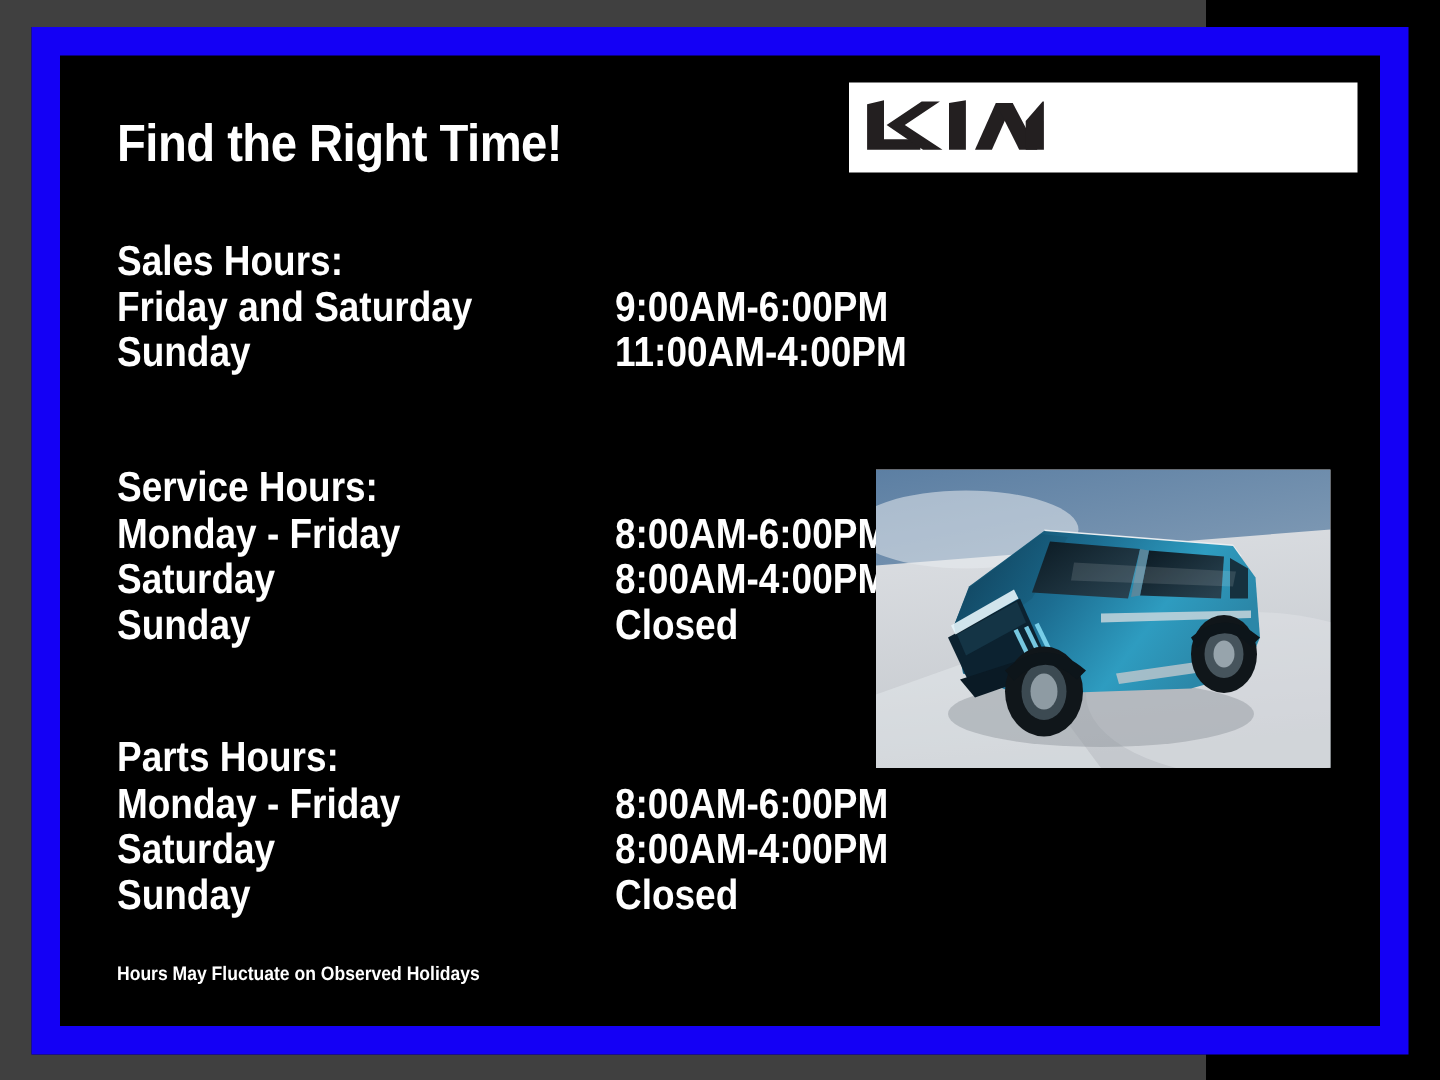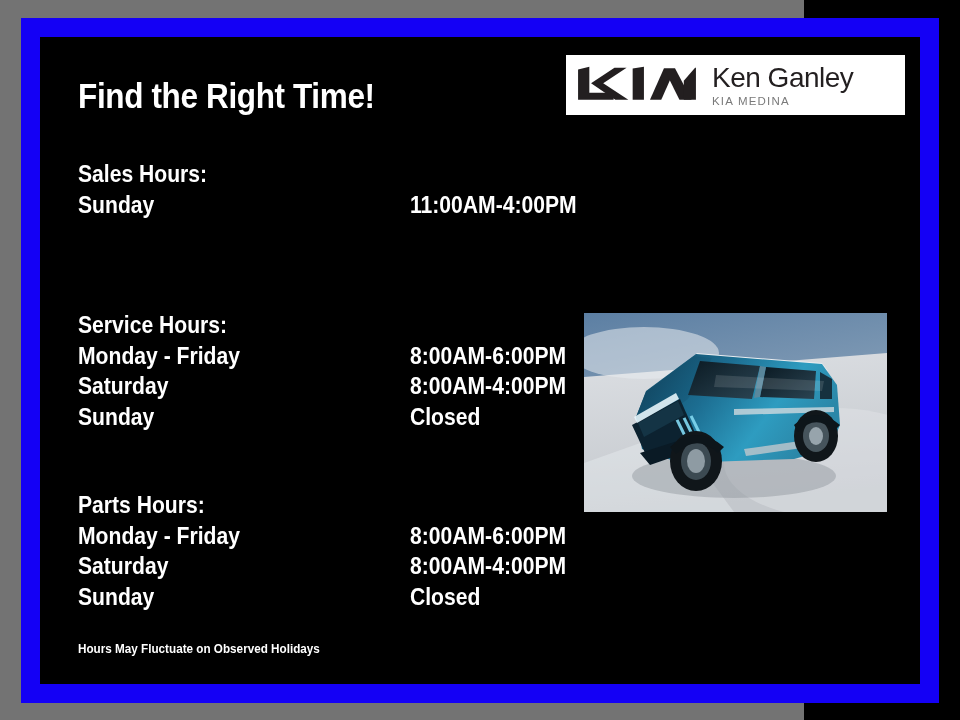--- a/index.html
+++ b/index.html
@@ -11,21 +11,21 @@
     width: 960px;
     height: 720px;
     overflow: hidden;
     font-family: "Liberation Sans", sans-serif;
   }
 
   #slide {
     position: relative;
     width: 804px;
     height: 720px;
-    background: #737373;
+    background: #404040;
   }
 
   
   #frame {
     position: absolute;
     left: 21px;
     top: 18px;
     width: 918px;
     height: 685px;
     border: 19px solid #1400f5;
@@ -47,21 +47,21 @@
     white-space: nowrap;
     line-height: 1;
   }
 
   
   .hours-block {
     position: absolute;
     left: 78px;
     color: #ffffff;
     font-weight: bold;
-    font-size: 24px;
+    font-size: 28px;
     line-height: 30.5px;
     white-space: nowrap;
   }
   #sales-block  { top: 159px; }
   #service-block{ top: 310px; text-align: center; }
   #parts-block  { top: 490px; }
 
   .block-heading {
     display: block;
     transform: scaleX(0.88);
@@ -153,20 +153,24 @@
 </head>
 <body>
 
 <div id="slide">
   <div id="frame"></div>
 
   <div id="title">Find the Right Time!</div>
 
   <div class="hours-block" id="sales-block">
     <span class="block-heading">Sales Hours:</span>
+    <span class="hours-row">
+      <span class="row-days">Friday and Saturday</span>
+      <span class="row-time">9:00AM-6:00PM</span>
+    </span>
     <span class="hours-row">
       <span class="row-days">Sunday</span>
       <span class="row-time">11:00AM-4:00PM</span>
     </span>
   </div>
 
   <div class="hours-block" id="service-block">
     <span class="block-heading">Service Hours:</span>
     <span class="hours-row">
       <span class="row-days">Monday - Friday</span>
@@ -202,24 +206,20 @@
 
   <div id="logo-banner">
     <svg id="kia-mark" viewBox="0 0 300 86" aria-hidden="true">
       <path fill="#231f20" d="M14 8 L40 2 L40 62 L96 62 L96 78 L14 78 Z"></path>
       <path fill="#231f20" d="M44 40 L98 4 L126 4 L72 40 L130 78 L100 78 Z"></path>
       <path fill="#231f20" d="M140 6 L166 2 L166 78 L140 78 Z"></path>
       <path fill="#231f20" d="M180 78 L212 6 L238 6 L206 78 Z"></path>
       <path fill="#231f20" d="M212 6 L238 6 L276 78 L248 78 Z"></path>
       <path fill="#231f20" d="M258 34 L284 4 L286 4 L286 78 L258 78 Z"></path>
     </svg>
-    <div id="dealer-names">
-      <div id="dealer-name">Ken Ganley</div>
-      <div id="dealer-sub">KIA MEDINA</div>
-    </div>
   </div>
 
   <div id="vehicle-photo">
     <svg width="303" height="199" viewBox="0 0 303 199" aria-hidden="true">
       <defs>
         <linearGradient id="skyG" x1="0" y1="0" x2="0.3" y2="1">
           <stop offset="0" stop-color="#5c7fa3"></stop>
           <stop offset="1" stop-color="#9fb2c4"></stop>
         </linearGradient>
         <linearGradient id="groundG" x1="0" y1="0" x2="0.2" y2="1">

